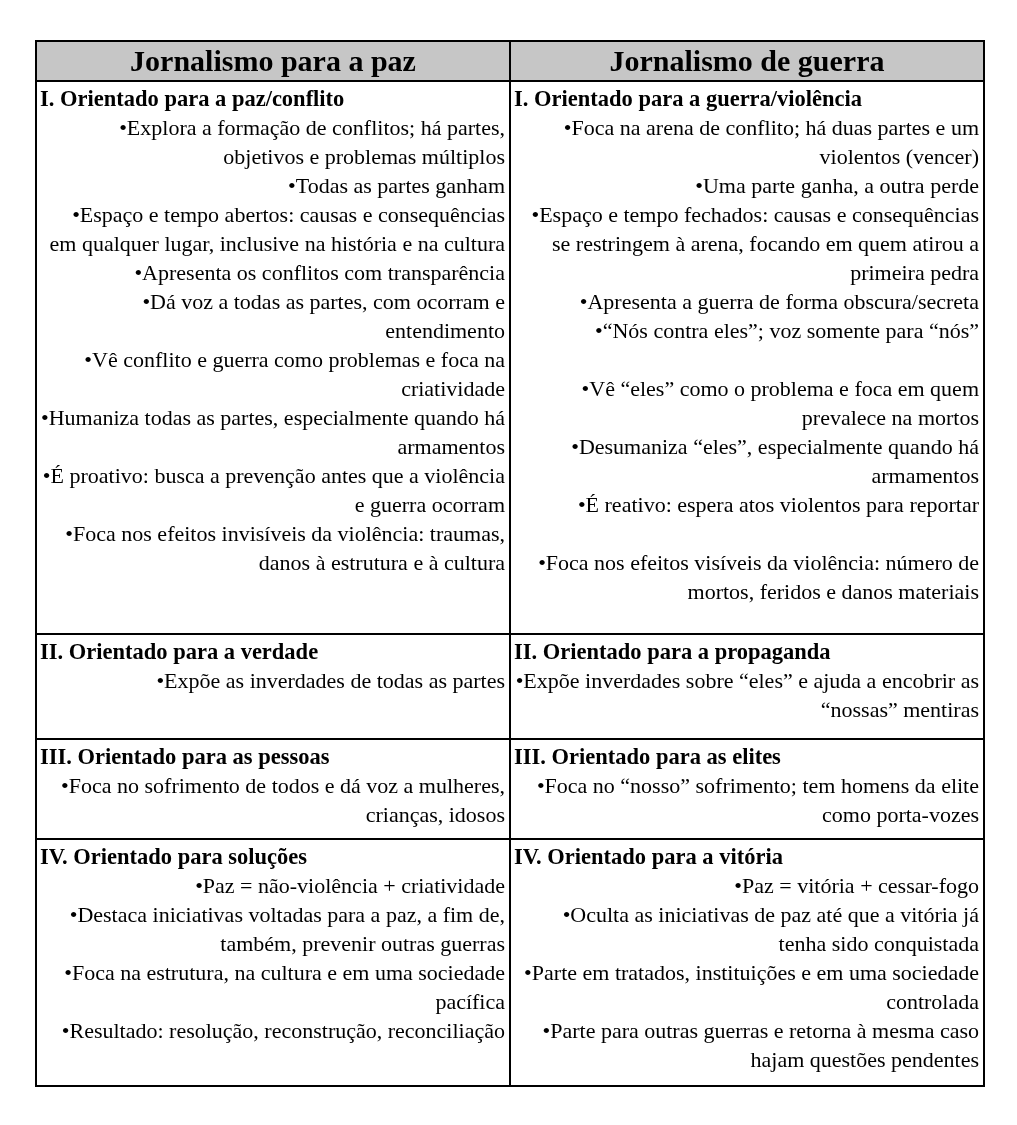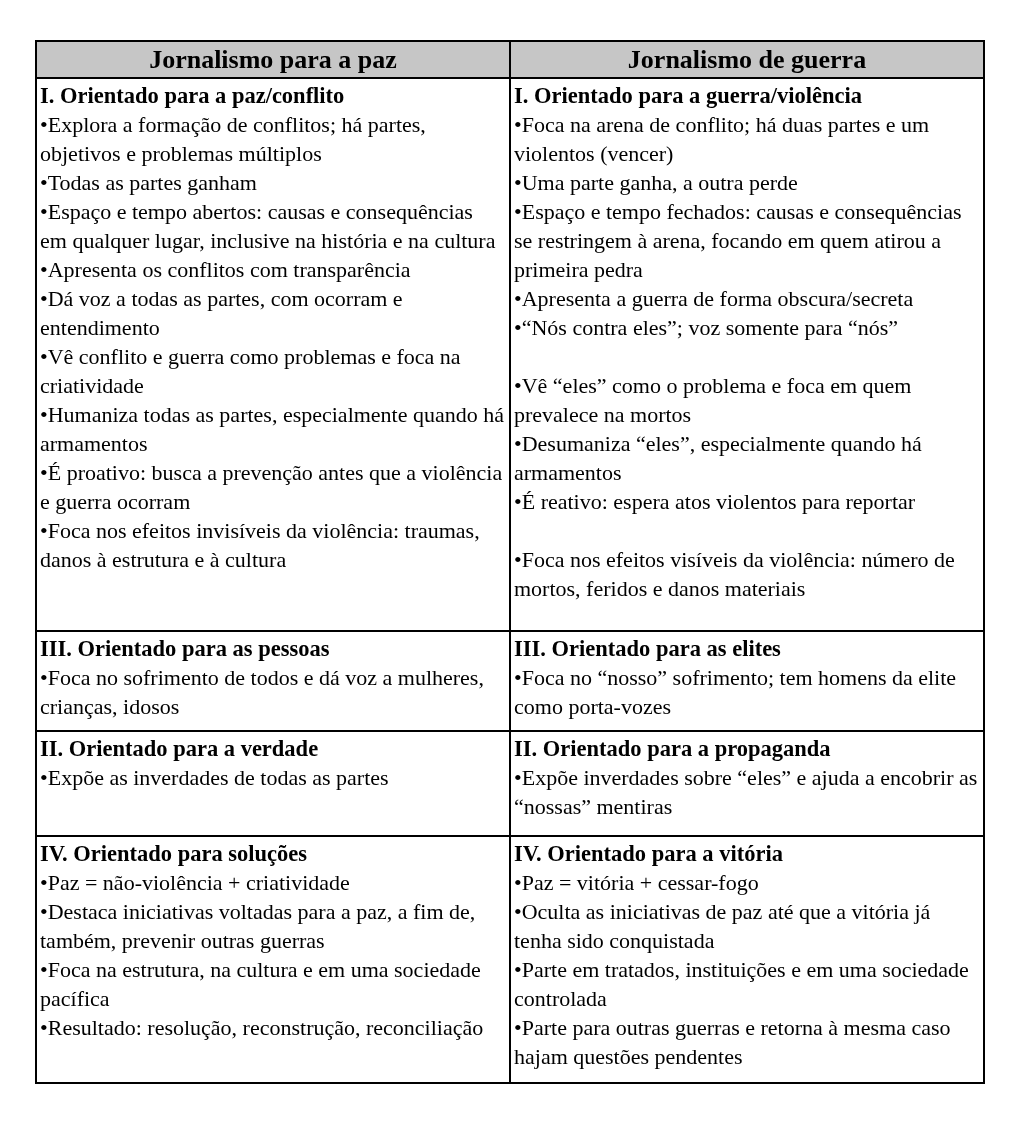--- a/index.html
+++ b/index.html
@@ -24,21 +24,21 @@
     border-collapse: collapse;
     table-layout: fixed;
   }
   table.cmp th,
   table.cmp td {
     border: 2px solid #000000;
   }
   table.cmp th {
     background: #c6c6c6;
     height: 37px;
-    font-size: 26px;
+    font-size: 30px;
     font-weight: bold;
     text-align: center;
     vertical-align: middle;
     padding: 2px 4px;
   }
   table.cmp td {
     vertical-align: top;
     padding: 2px 4px 0 3px;
     font-size: 22px;
     line-height: 29px;
@@ -49,20 +49,21 @@
   tr.row-4 { height: 247px; margin-top: 44px; }
   .section-title {
     font-weight: bold;
     font-size: 22.5px;
     line-height: 29px;
     margin: 0;
   }
   p.bullet-item, p.blank-line {
     margin: 0;
     padding: 0;
+    text-align: right;
   }
 </style>
 </head>
 <body>
 
 <div class="page">
   <table class="cmp">
     <thead>
       <tr>
         <th>Jornalismo para a paz</th>
@@ -91,38 +92,38 @@
             <p class="bullet-item">•Apresenta a guerra de forma obscura/secreta</p>
             <p class="bullet-item">•“Nós contra eles”; voz somente para “nós”</p>
             <p class="blank-line">&nbsp;</p>
             <p class="bullet-item">•Vê “eles” como o problema e foca em quem prevalece na mortos</p>
             <p class="bullet-item">•Desumaniza “eles”, especialmente quando há armamentos</p>
             <p class="bullet-item">•É reativo: espera atos violentos para reportar</p>
             <p class="blank-line">&nbsp;</p>
             <p class="bullet-item">•Foca nos efeitos visíveis da violência: número de mortos, feridos e danos materiais</p>
           </td>
         </tr>
+        <tr class="section-row row-2">
+          <td>
+            <p class="section-title">II. Orientado para a verdade</p>
+            <p class="bullet-item">•Expõe as inverdades de todas as partes</p>
+          </td>
+          <td>
+            <p class="section-title">II. Orientado para a propaganda</p>
+            <p class="bullet-item">•Expõe inverdades sobre “eles” e ajuda a encobrir as “nossas” mentiras</p>
+          </td>
+        </tr>
         <tr class="section-row row-3">
           <td>
             <p class="section-title">III. Orientado para as pessoas</p>
             <p class="bullet-item">•Foca no sofrimento de todos e dá voz a mulheres, crianças, idosos</p>
           </td>
           <td>
             <p class="section-title">III. Orientado para as elites</p>
             <p class="bullet-item">•Foca no “nosso” sofrimento; tem homens da elite como porta-vozes</p>
-          </td>
-        </tr>
-        <tr class="section-row row-2">
-          <td>
-            <p class="section-title">II. Orientado para a verdade</p>
-            <p class="bullet-item">•Expõe as inverdades de todas as partes</p>
-          </td>
-          <td>
-            <p class="section-title">II. Orientado para a propaganda</p>
-            <p class="bullet-item">•Expõe inverdades sobre “eles” e ajuda a encobrir as “nossas” mentiras</p>
           </td>
         </tr>
         <tr class="section-row row-4">
           <td>
             <p class="section-title">IV. Orientado para soluções</p>
             <p class="bullet-item">•Paz = não-violência + criatividade</p>
             <p class="bullet-item">•Destaca iniciativas voltadas para a paz, a fim de, também, prevenir outras guerras</p>
             <p class="bullet-item">•Foca na estrutura, na cultura e em uma sociedade pacífica</p>
             <p class="bullet-item">•Resultado: resolução, reconstrução, reconciliação</p>
           </td>

